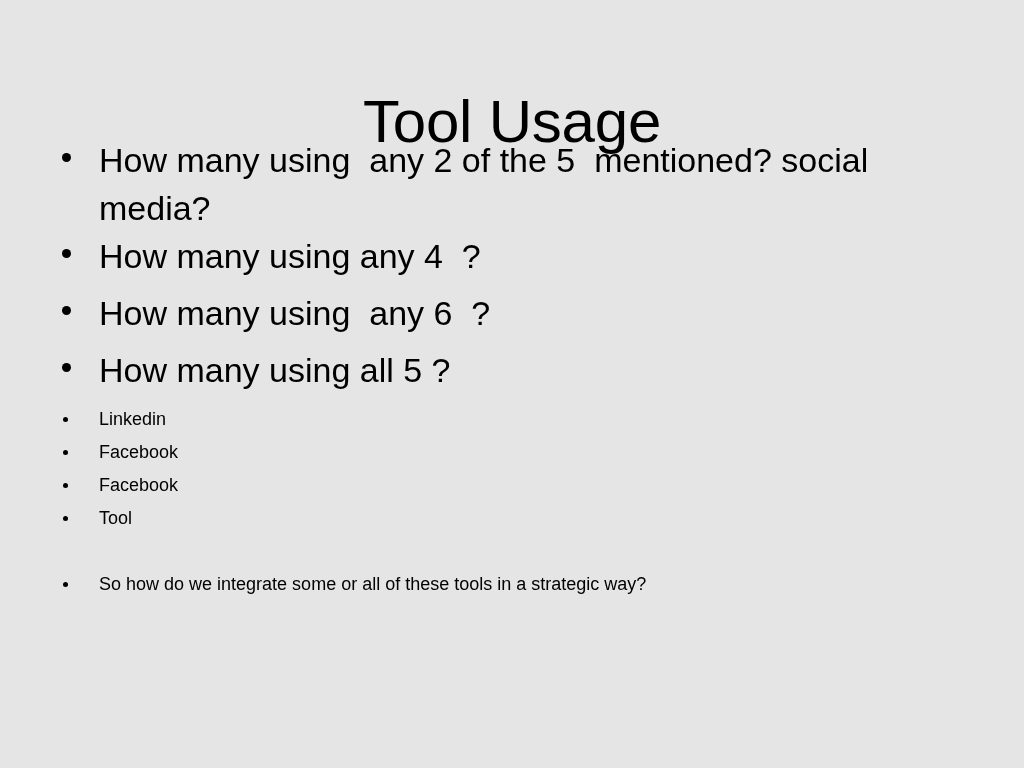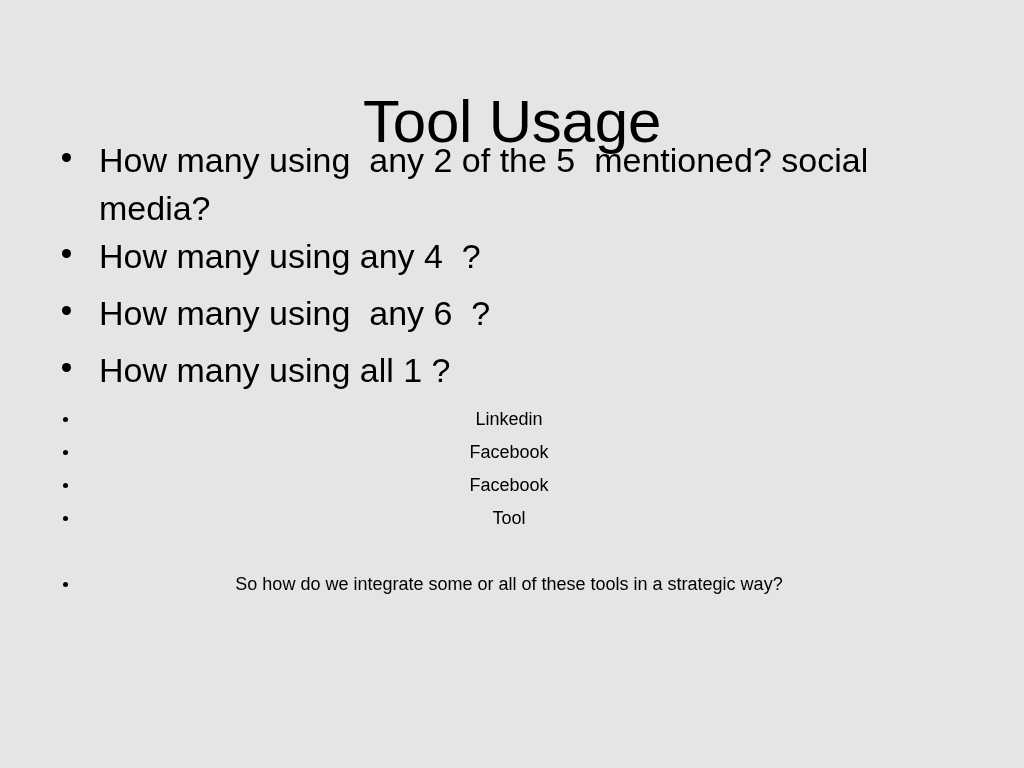--- a/index.html
+++ b/index.html
@@ -65,23 +65,22 @@
     top: 17px;
     width: 9px;
     height: 9px;
     background: #000;
     border-radius: 50%;
   }
 
   
   .l2-item {
     position: relative;
-    padding-left: 73px;
+    padding-left: 99px;
     height: 33px;
-    text-align: center;
   }
   .l2-item .btext {
     display: block;
     font-size: 18px;
     line-height: 33px;
     white-space: pre;
   }
   .l2-item .bullet {
     position: absolute;
     left: 63px;
@@ -115,21 +114,21 @@
       <span class="btext">How many using any 4  ?</span>
     </div>
 
     <div class="l1-item">
       <span class="bullet"></span>
       <span class="btext">How many using  any 6  ?</span>
     </div>
 
     <div class="l1-item">
       <span class="bullet"></span>
-      <span class="btext">How many using all 1 ?</span>
+      <span class="btext">How many using all 5 ?</span>
     </div>
 
     <div class="l2-item">
       <span class="bullet"></span>
       <span class="btext">Linkedin</span>
     </div>
 
 
     <div class="l2-item">
       <span class="bullet"></span>

